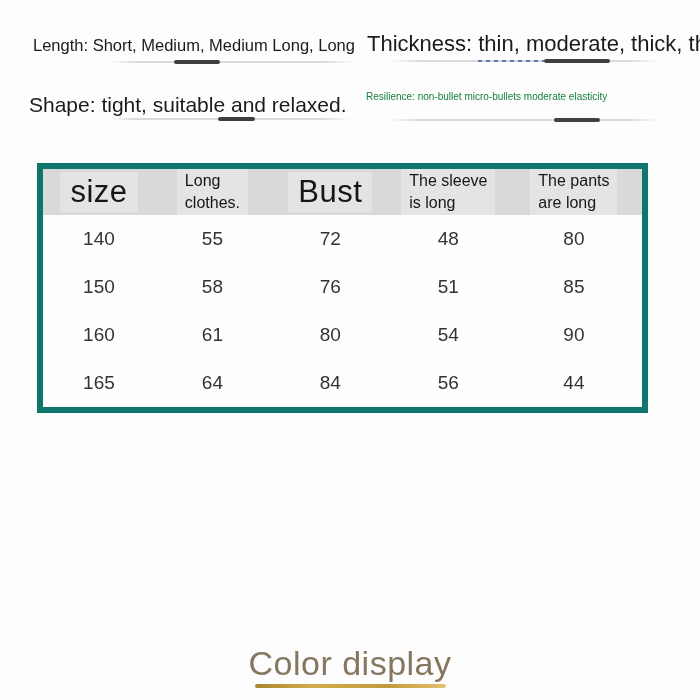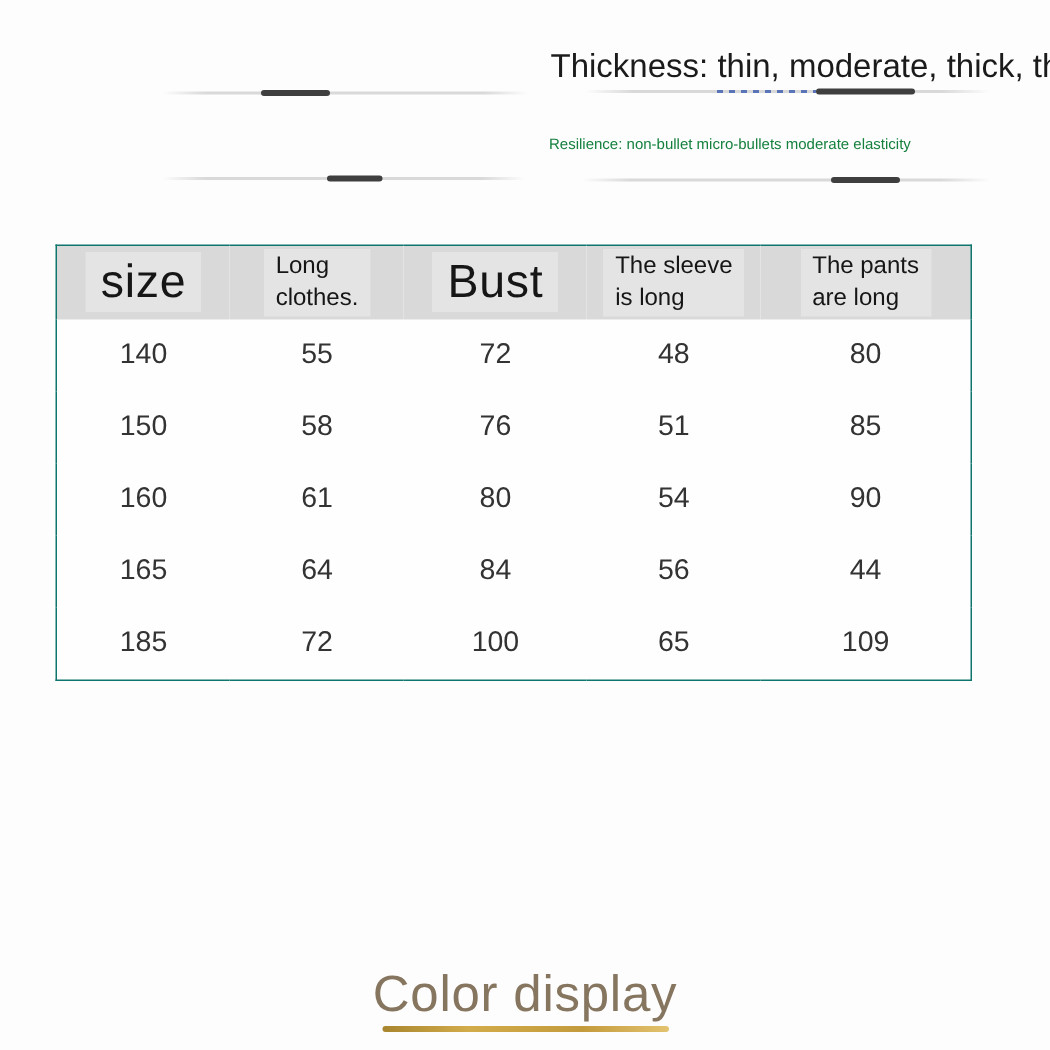--- a/index.html
+++ b/index.html
@@ -25,21 +25,21 @@
   .sl-thickness .dashes{left:88px;width:66px;}
   .sl-thickness .fill{left:154px;width:66px;}
   .sl-shape{left:108px;top:118px;width:242px;}
   .sl-shape .fill{left:110px;width:37px;}
   .sl-resilience{left:388px;top:119px;width:272px;}
   .sl-resilience .fill{left:166px;width:46px;}
   
   .size-table{
     position:absolute;left:37px;top:163px;width:611px;
     border-collapse:collapse;table-layout:fixed;background:#fefefe;
-    border:1px solid #0f766e;
+    border:6px solid #0f766e;
   }
   .size-table thead tr{background:#d9d9d9;height:49px;}
   .size-table th{font-weight:normal;color:#161616;padding:0;vertical-align:middle;}
   .size-table th.big{font-size:31px;letter-spacing:0.5px;}
   .size-table th.small{font-size:16px;line-height:1.35;}
   .hd-patch{display:inline-block;background:rgba(255,255,255,0.30);padding:2px 10px;}
   .hd-patch.multiline{text-align:left;white-space:pre-line;padding:1px 8px;}
   .size-table td{
     height:48px;padding:0;text-align:center;vertical-align:middle;
     font-size:19px;color:#333333;
@@ -50,30 +50,32 @@
   .footer-underline{
     width:191px;height:4px;margin:1px auto 0;border-radius:3px;
     background:linear-gradient(90deg,#a8862f,#d2ab4a 30%,#c49b3c 70%,#e3c370);
   }
 </style>
 </head>
 <body>
 
 <div class="page">
 
+  <div class="attr-label lbl-length">Length: Short, Medium, Medium Long, Long</div>
   <div class="track sl-length">
     <div class="fill"></div>
   </div>
 
   <div class="attr-label lbl-thickness">Thickness: thin, moderate, thick, thick</div>
   <div class="track sl-thickness">
     <div class="dashes"></div>
     <div class="fill"></div>
   </div>
 
+  <div class="attr-label lbl-shape">Shape: tight, suitable and relaxed.</div>
   <div class="track sl-shape">
     <div class="fill"></div>
   </div>
 
   <div class="attr-label lbl-resilience">Resilience: non-bullet micro-bullets moderate elasticity</div>
   <div class="track sl-resilience">
     <div class="fill"></div>
   </div>
 
   <table class="size-table">
@@ -118,27 +120,20 @@
         <td>54</td>
         <td>90</td>
       </tr>
       <tr>
         <td>165</td>
         <td>64</td>
         <td>84</td>
         <td>56</td>
         <td>44</td>
       </tr>
-      <tr>
-        <td>185</td>
-        <td>72</td>
-        <td>100</td>
-        <td>65</td>
-        <td>109</td>
-      </tr>
     </tbody>
   </table>
 
   <div class="footer">
     <div class="footer-title">Color display</div>
     <div class="footer-underline"></div>
   </div>
 
 </div>
 

